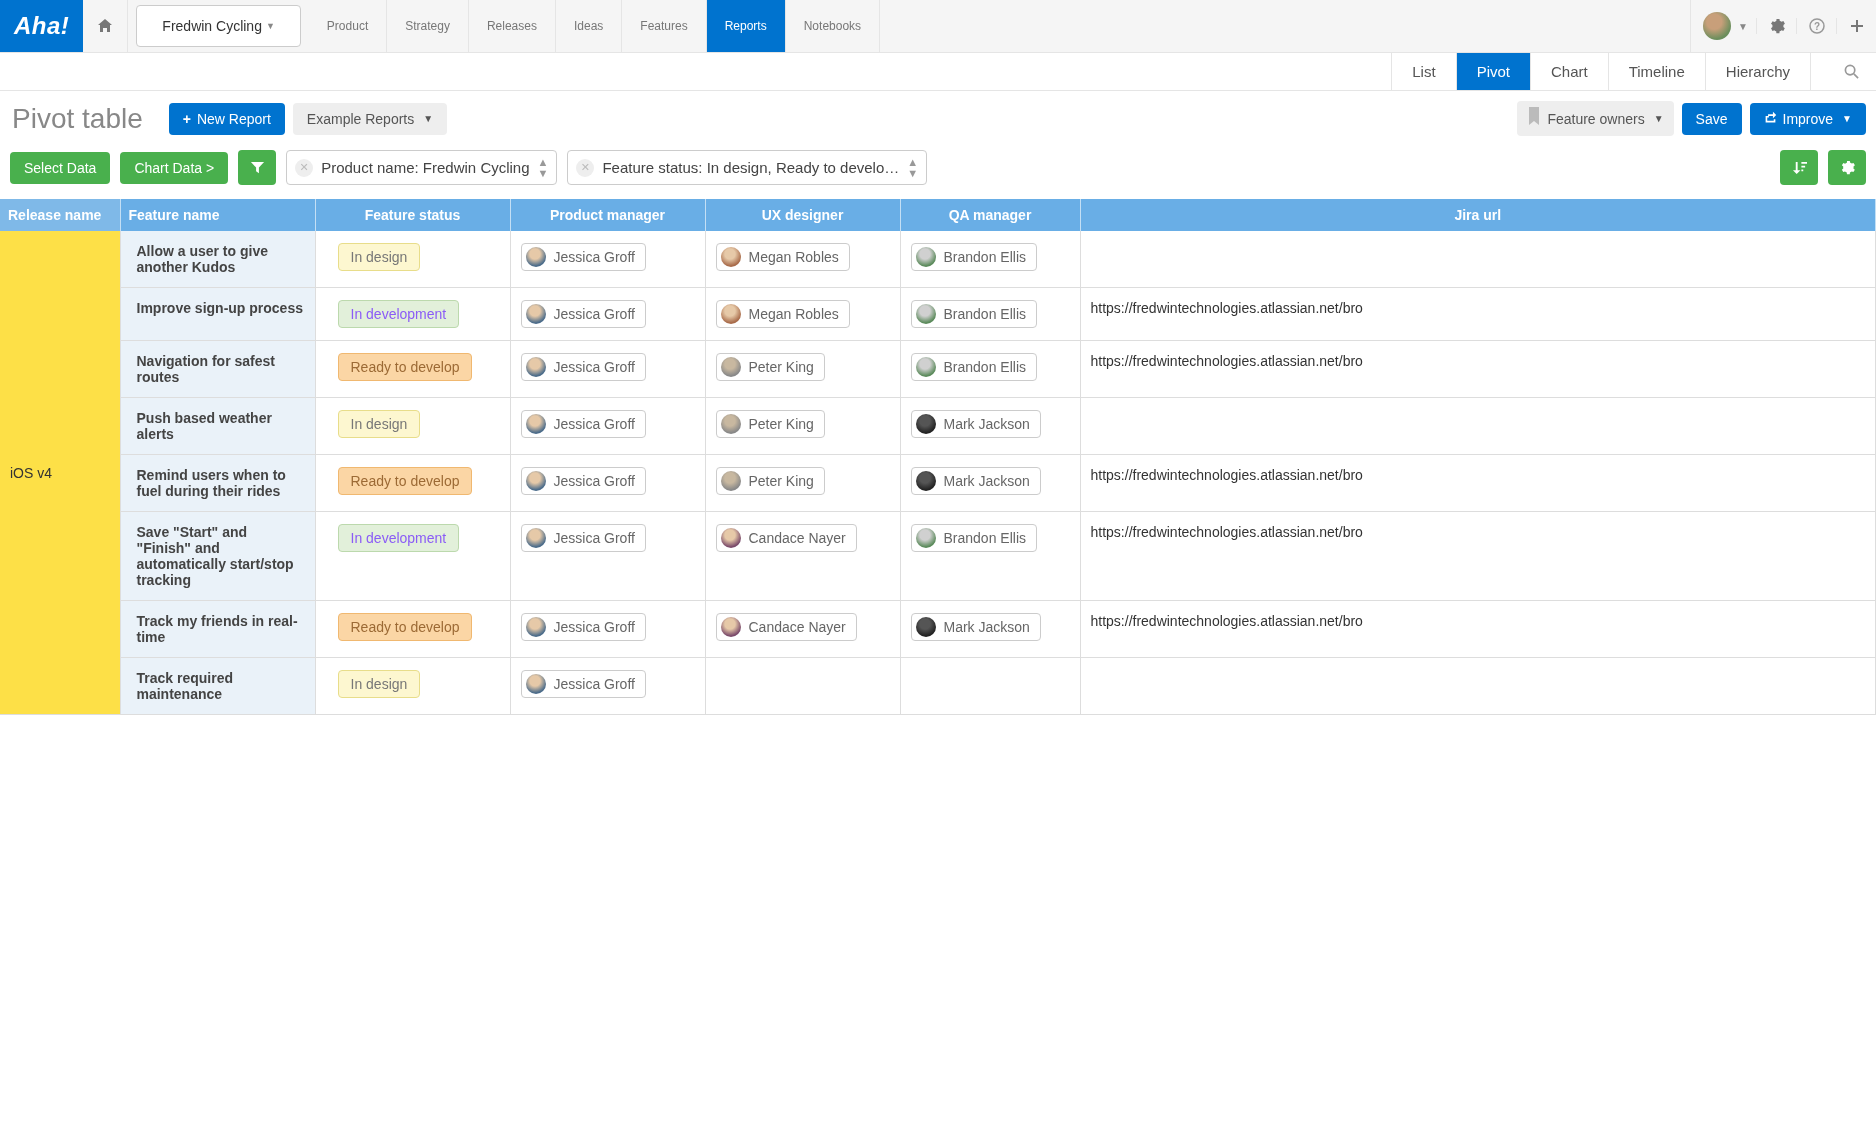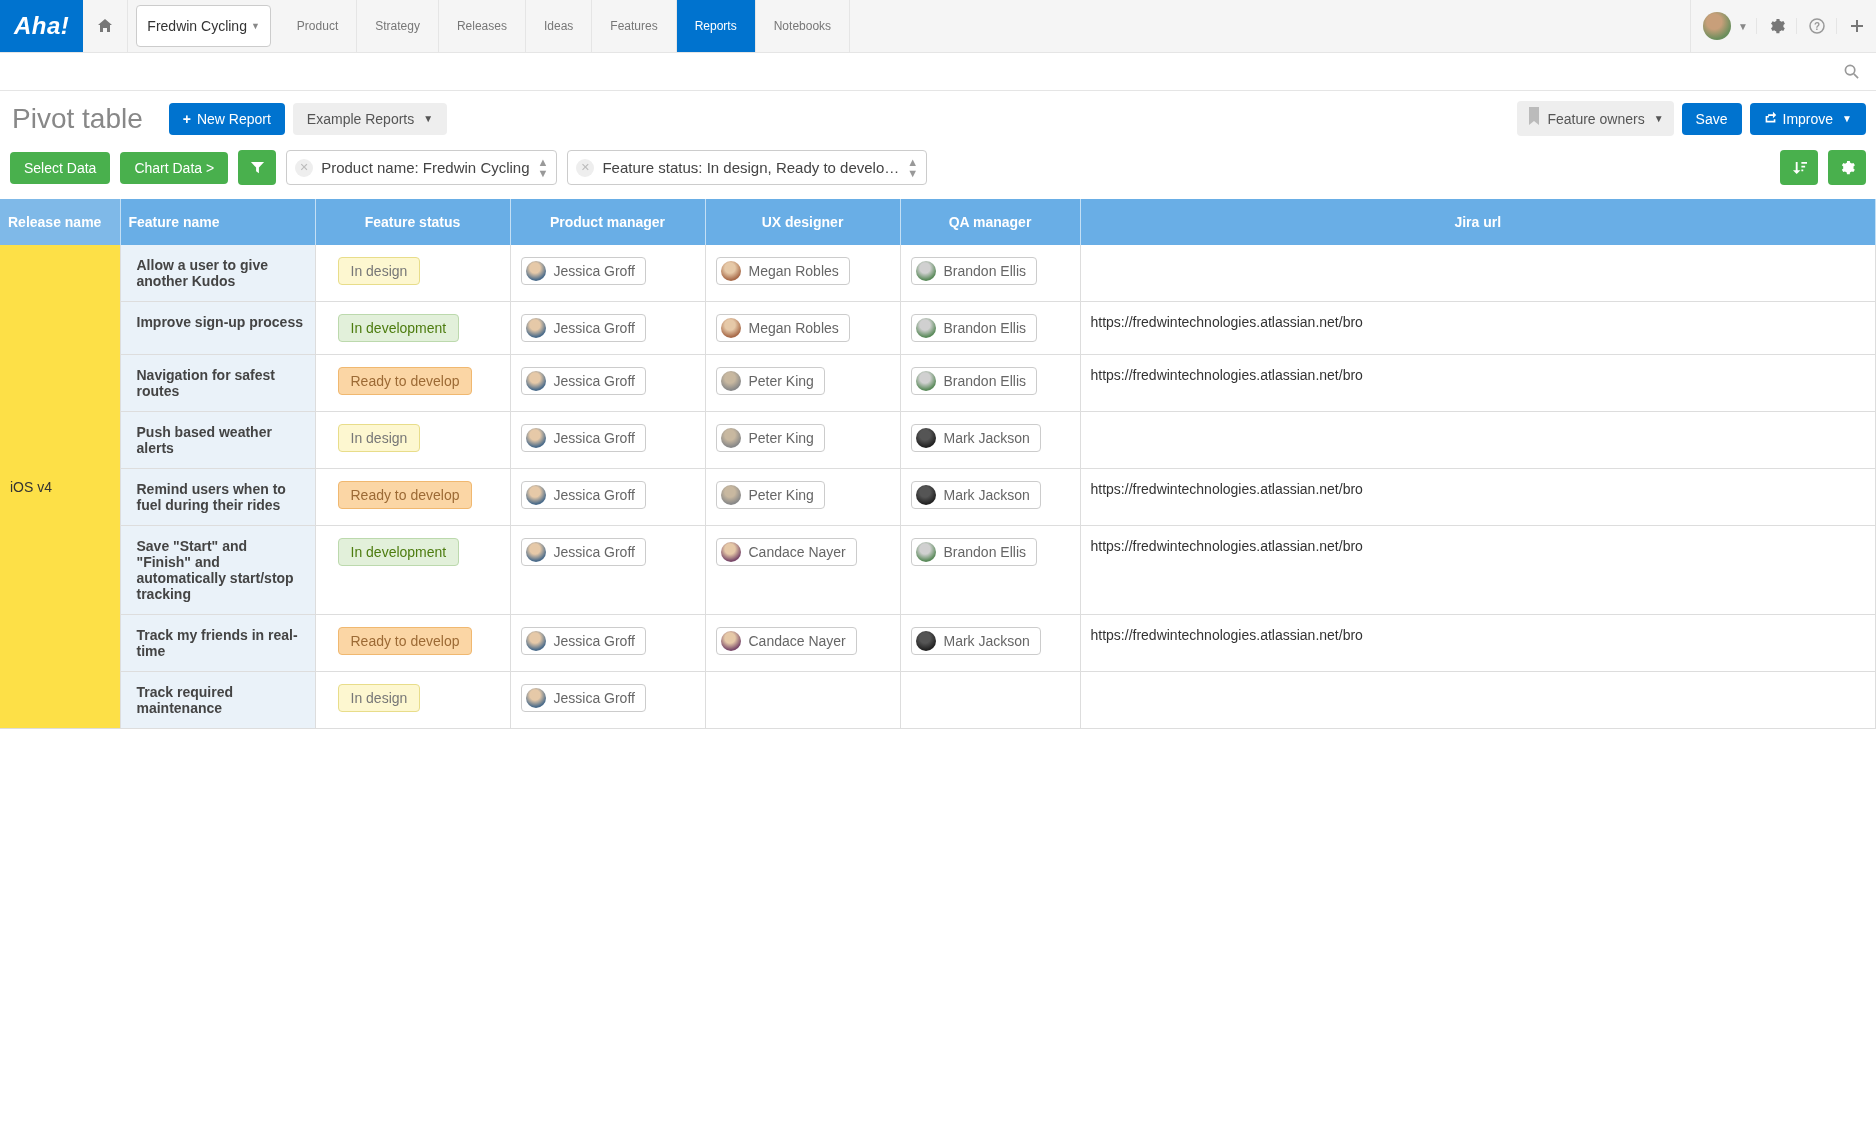--- a/index.html
+++ b/index.html
@@ -4,21 +4,21 @@
 <style>
   * { box-sizing: border-box; margin: 0; padding: 0; }
   body { font-family: -apple-system, BlinkMacSystemFont, "Segoe UI", Helvetica, Arial, sans-serif; background: #fff; color: #333; font-size: 14px; }
 
   
   .topbar { height: 53px; display: flex; align-items: stretch; background: #f5f5f5; border-bottom: 1px solid #e5e5e5; }
   .logo { background: #0073cf; color: #fff; font-weight: 800; font-style: italic; font-size: 24px; display: flex; align-items: center; padding: 0 14px; letter-spacing: 0.5px; }
   .nav-item { display: flex; align-items: center; padding: 0 18px; color: #777; border-right: 1px solid #e5e5e5; cursor: pointer; font-size: 12px; }
   .nav-item.active { background: #0073cf; color: #fff; }
   .home-icon { padding: 0 14px; }
-  .product-selector { margin: 5px 8px; background: #fff; border: 1px solid #ccc; border-radius: 4px; display: flex; align-items: center; padding: 0 10px; font-size: 14px; color: #333; cursor: pointer; }
+  .product-selector { margin: 5px 8px; background: #fff; border: 1px solid #ccc; border-radius: 4px; display: flex; align-items: center; padding: 0 25px; font-size: 14px; color: #333; cursor: pointer; }
   .topbar-spacer { flex: 1; }
   .topbar-right { display: flex; align-items: center; }
   .avatar-top { width: 28px; height: 28px; border-radius: 50%; background: radial-gradient(circle at 40% 35%, #c89f7a 30%, #6b8e5c 70%); margin: 0 4px; }
   .icon-btn { width: 40px; display: flex; align-items: center; justify-content: center; color: #777; border-left: 1px solid #e5e5e5; cursor: pointer; font-size: 16px; }
 
   
   .subnav { height: 38px; display: flex; align-items: stretch; border-bottom: 1px solid #e5e5e5; background: #fff; }
   .subnav-spacer { flex: 1; }
   .subnav-item { display: flex; align-items: center; padding: 0 20px; color: #555; border-left: 1px solid #e5e5e5; cursor: pointer; font-size: 15px; }
   .subnav-item.active { background: #0073cf; color: #fff; }
@@ -39,36 +39,36 @@
 
   
   .toolbar2 { display: flex; align-items: center; padding: 4px 10px 14px 10px; gap: 10px; }
   .filter-chip { display: flex; align-items: center; border: 1px solid #ccc; border-radius: 4px; background: #fff; height: 35px; padding: 0 8px; color: #444; font-size: 15px; gap: 8px; }
   .filter-chip .remove { color: #bbb; cursor: pointer; background: #eee; border-radius: 50%; width: 18px; height: 18px; display: inline-flex; align-items: center; justify-content: center; font-size: 11px; }
   .filter-chip .arrows { color: #999; font-size: 11px; line-height: 1; }
   .toolbar2 .spacer { flex: 1; }
 
   
   .pivot { width: 100%; border-collapse: collapse; table-layout: fixed; }
-  .pivot thead th { background: #69aee6; color: #fff; font-weight: 600; text-align: center; padding: 15px 8px; border-right: 1px solid rgba(255,255,255,0.6); font-size: 14px; }
+  .pivot thead th { background: #69aee6; color: #fff; font-weight: 600; text-align: center; padding: 8px 8px; border-right: 1px solid rgba(255,255,255,0.6); font-size: 14px; }
   .pivot thead th:first-child { text-align: left; padding-left: 8px; background: #7fb9e8; }
   .pivot thead th:nth-child(2) { text-align: left; padding-left: 8px; }
   .pivot tbody td { border-right: 1px solid #ddd; border-bottom: 1px solid #ddd; padding: 12px 10px; vertical-align: top; background: #fff; font-size: 14px; }
   .pivot tbody td.release-cell { background: #fde047; vertical-align: middle; color: #333; }
   .pivot tbody td.feature-cell { background: #eaf2f9; font-weight: 600; color: #444; padding-left: 16px; }
   .col-release { width: 120px; }
   .col-feature { width: 195px; }
   .col-status { width: 195px; }
   .col-pm { width: 195px; }
   .col-ux { width: 195px; }
   .col-qa { width: 180px; }
   .col-jira { }
   .status-pill { display: inline-block; padding: 5px 12px; border-radius: 4px; font-size: 14px; border: 1px solid; margin-left: 12px; }
   .status-InDesign { background: #fdf7d0; border-color: #e8dd8a; color: #777; }
-  .status-InDevelopment { background: #e2f0da; border-color: #bcd9ad; color: #4d7c0f; }
+  .status-InDevelopment { background: #e2f0da; border-color: #bcd9ad; color: #8b5cf6; }
   .status-ReadyToDevelop { background: #fbd6a5; border-color: #f0b870; color: #9c6a35; }
   .person-chip { display: inline-flex; align-items: center; gap: 8px; border: 1px solid #ccc; border-radius: 4px; padding: 3px 10px 3px 4px; background: #fff; color: #666; font-size: 14px; }
   .avatar { width: 20px; height: 20px; border-radius: 50%; display: inline-block; }
   .av1 { background: radial-gradient(circle at 45% 35%, #e6c9a8 30%, #4a6b8a 70%); }
   .av2 { background: radial-gradient(circle at 45% 35%, #e6c9a8 30%, #a86b4a 70%); }
   .av3 { background: radial-gradient(circle at 45% 35%, #d0d0d0 30%, #5a8a5a 70%); }
   .av4 { background: radial-gradient(circle at 45% 35%, #c8b8a0 30%, #888 70%); }
   .av5 { background: radial-gradient(circle at 45% 35%, #555 30%, #222 70%); }
   .av6 { background: radial-gradient(circle at 45% 35%, #e6c9a8 30%, #7a4a6a 70%); }
   .jira-link { color: #333; white-space: nowrap; overflow: hidden; text-overflow: clip; display: block; }
@@ -118,20 +118,27 @@
     <div class="icon-btn">
       <svg width="16" height="16" viewBox="0 0 16 16" fill="#777">
           <path d="M7 2h2v5h5v2H9v5H7V9H2V7h5z"></path>
         </svg>
     </div>
   </div>
 </div>
 
 <div class="subnav">
   <div class="subnav-spacer"></div>
+  <div id="sub-nav-items" style="display:flex;">
+      <div class="subnav-item">List</div>
+      <div class="subnav-item active">Pivot</div>
+      <div class="subnav-item">Chart</div>
+      <div class="subnav-item">Timeline</div>
+      <div class="subnav-item last">Hierarchy</div>
+    </div>
   <div class="subnav-search">
     <svg width="15" height="15" viewBox="0 0 16 16" fill="none" stroke="#999" stroke-width="1.8">
         <circle cx="6.5" cy="6.5" r="5"></circle>
         <line x1="10.5" y1="10.5" x2="15" y2="15"></line>
       </svg>
   </div>
 </div>
 
 <div class="toolbar1">
   <div class="page-title">Pivot table</div>

